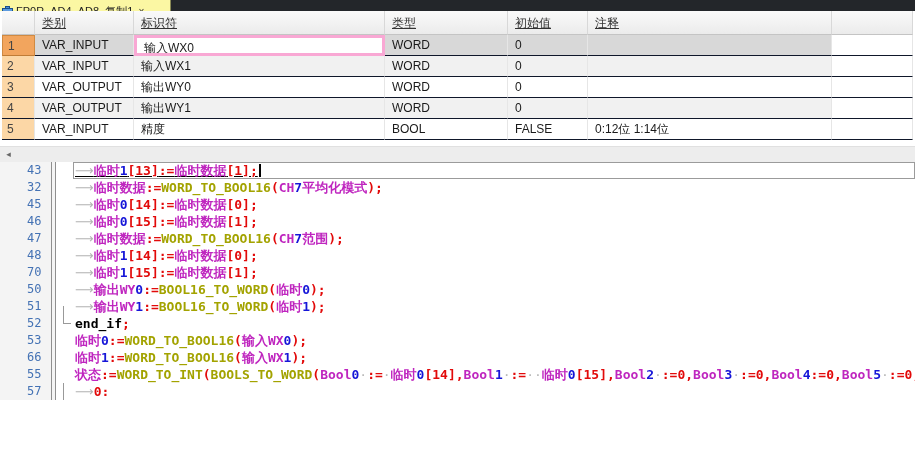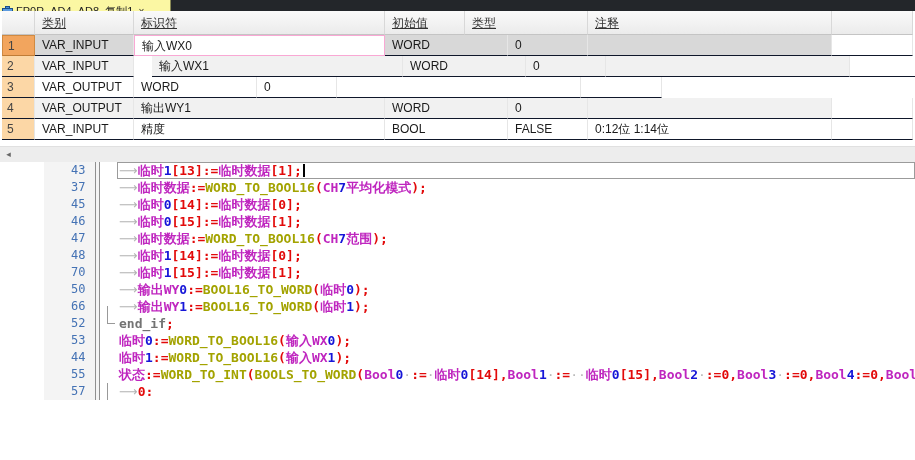--- a/index.html
+++ b/index.html
@@ -24,43 +24,43 @@
        border-right:1px solid #d8d8d8;border-bottom:1px solid #c4c4c4;box-sizing:border-box;
        font-size:12px;color:#333;padding-left:7px;overflow:hidden;white-space:nowrap;}
   .thead .cell span{text-decoration:underline;}
   .trow .cell{height:21px;line-height:21px;border-right:1px solid #e6e6e6;border-bottom:1px solid #0f172a;
        box-sizing:border-box;font-size:12px;color:#1a1a1a;padding-left:7px;overflow:hidden;white-space:nowrap;background:#fff;}
   .trow.band .cell{background:#f1f1f1;}
   .trow .rownum{background:#fcd7a6;color:#444;padding-left:5px;}
   .trow.band .rownum{background:#fcd7a6;}
   .trow.sel .cell{background:#d8d8d8;}
   .trow.sel .rownum{background:#f2a55e;border:1px solid #d08a42;border-bottom:1px solid #c07c36;}
-  .trow.sel .focuscell{background:#fff;border:1px solid #f9a8d4;}
+  .trow.sel .focuscell{background:#fff;border:3px solid #f9a8d4;}
   .trow .extracol{background:#fff !important;}
 
   
   .hscroll{position:absolute;left:0;top:146px;width:915px;height:15px;background:#ededed;border-top:1px solid #e0e0e0;}
   .scroll-btn{position:absolute;left:0;top:0;width:17px;height:15px;color:#666;font-size:9px;
        line-height:15px;text-align:center;}
 
   
   .editor{position:absolute;left:0;top:162px;width:915px;height:298px;background:#fff;overflow:hidden;}
-  .erow{display:flex;height:17px;line-height:17px;font-family:"DejaVu Sans Mono","DejaVu Sans",monospace;margin-left:44px;}
+  .erow{display:flex;height:17px;line-height:17px;font-family:"DejaVu Sans Mono","DejaVu Sans",monospace;}
   .ln{flex:0 0 52px;box-sizing:border-box;background:#f4f4f4;border-right:1px solid #8f8f8f;
       color:#4472b4;font-size:12px;padding-left:27px;}
   .gap{flex:0 0 3px;background:#f4f4f4;border-right:1px solid #8f8f8f;}
   .fold{flex:0 0 17px;position:relative;color:#777;font-size:11px;text-align:center;}
   .fold .fbox{position:absolute;left:3px;top:4px;width:9px;height:9px;border:1px solid #777;
       box-sizing:border-box;background:#fff;line-height:6px;font-size:9px;color:#444;text-align:center;}
   .fold .fline{position:absolute;left:7px;top:0;width:1px;height:17px;background:#999;}
   .fold .fend{position:absolute;left:7px;top:-9px;width:7px;height:17px;border-left:1px solid #999;border-bottom:1px solid #999;}
   .code{flex:1 1 auto;white-space:nowrap;overflow:hidden;font-size:13px;font-weight:bold;padding-left:2px;}
-  .erow.cur .code{outline:1px solid #9b9b9b;outline-offset:-1px;}
+  .erow.cur .code{outline:1px solid #9b9b9b;outline-offset:-1px;text-decoration:underline;}
   .tk-id{color:#bf26bf}.tk-num{color:#1616d8}.tk-op{color:#e20a0a}
-  .tk-fn{color:#a3a300}.tk-kw{color:#737373}.tk-ws{color:#b8b8b8;font-weight:normal;}
+  .tk-fn{color:#a3a300}.tk-kw{color:#000000}.tk-ws{color:#b8b8b8;font-weight:normal;}
   .tk-tab{color:#b4b4b4;font-family:"DejaVu Sans",sans-serif;font-weight:normal;}
   .caret{display:inline-block;width:2px;height:13px;background:#000;vertical-align:-2px;margin-left:1px;}
   .bottom-mask{position:absolute;left:0;top:249px;width:915px;height:60px;background:#fff;}
 </style>
 </head>
 <body>
 
 <div class="screen">
 
   <div class="tabbar">
@@ -72,47 +72,48 @@
       <span class="tab-label">FP0R_AD4_AD8_复制1</span>
       <span class="tab-close">×</span>
     </div>
   </div>
 
   <div class="vartable">
     <div class="thead" id="thead">
         <div class="cell" style="width: 33px; flex: 0 0 33px;"></div>
         <div class="cell" style="width: 99px; flex: 0 0 99px;"><span>类别</span></div>
         <div class="cell" style="width: 251px; flex: 0 0 251px;"><span>标识符</span></div>
+        <div class="cell" style="width: 123px; flex: 0 0 123px;"><span>类型</span></div>
         <div class="cell" style="width: 80px; flex: 0 0 80px;"><span>初始值</span></div>
-        <div class="cell" style="width: 123px; flex: 0 0 123px;"><span>类型</span></div>
         <div class="cell" style="width: 244px; flex: 0 0 244px;"><span>注释</span></div>
         <div class="cell" style="width: 81px; flex: 0 0 81px;"></div>
       </div>
     <div id="tbody">
         <div class="trow sel">
           <div class="cell rownum" style="width: 33px; flex: 0 0 33px;">1</div>
           <div class="cell" style="width: 99px; flex: 0 0 99px;">VAR_INPUT</div>
           <div class="cell focuscell" style="width: 251px; flex: 0 0 251px;">输入WX0</div>
           <div class="cell" style="width: 123px; flex: 0 0 123px;">WORD</div>
           <div class="cell" style="width: 80px; flex: 0 0 80px;">0</div>
           <div class="cell" style="width: 244px; flex: 0 0 244px;"></div>
           <div class="cell extracol" style="width: 81px; flex: 0 0 81px;"></div>
         </div>
         <div class="trow band">
           <div class="cell rownum" style="width: 33px; flex: 0 0 33px;">2</div>
           <div class="cell" style="width: 99px; flex: 0 0 99px;">VAR_INPUT</div>
-          <div class="cell" style="width: 251px; flex: 0 0 251px; margin-left: 18px;">输入WX1</div>
+          <div class="cell" style="width: 251px; flex: 0 0 251px;">输入WX1</div>
           <div class="cell" style="width: 123px; flex: 0 0 123px;">WORD</div>
           <div class="cell" style="width: 80px; flex: 0 0 80px;">0</div>
           <div class="cell" style="width: 244px; flex: 0 0 244px;"></div>
           <div class="cell extracol" style="width: 81px; flex: 0 0 81px;"></div>
         </div>
         <div class="trow">
           <div class="cell rownum" style="width: 33px; flex: 0 0 33px;">3</div>
           <div class="cell" style="width: 99px; flex: 0 0 99px;">VAR_OUTPUT</div>
+          <div class="cell" style="width: 251px; flex: 0 0 251px;">输出WY0</div>
           <div class="cell" style="width: 123px; flex: 0 0 123px;">WORD</div>
           <div class="cell" style="width: 80px; flex: 0 0 80px;">0</div>
           <div class="cell" style="width: 244px; flex: 0 0 244px;"></div>
           <div class="cell extracol" style="width: 81px; flex: 0 0 81px;"></div>
         </div>
         <div class="trow band">
           <div class="cell rownum" style="width: 33px; flex: 0 0 33px;">4</div>
           <div class="cell" style="width: 99px; flex: 0 0 99px;">VAR_OUTPUT</div>
           <div class="cell" style="width: 251px; flex: 0 0 251px;">输出WY1</div>
           <div class="cell" style="width: 123px; flex: 0 0 123px;">WORD</div>
@@ -138,21 +139,21 @@
 
   <div class="editor">
     <div id="rows">
         <div class="erow cur">
           <div class="ln">43</div>
           <div class="gap"></div>
           <div class="fold"></div>
           <div class="code"><span class="tk-tab">⟶</span><span class="tk-id">临时</span><span class="tk-num">1</span><span class="tk-op">[13]</span><span class="tk-op">:=</span><span class="tk-id">临时数据</span><span class="tk-op">[1]</span><span class="tk-op">;</span><span class="caret"></span></div>
         </div>
         <div class="erow">
-          <div class="ln">37</div>
+          <div class="ln">32</div>
           <div class="gap"></div>
           <div class="fold"></div>
           <div class="code"><span class="tk-tab">⟶</span><span class="tk-id">临时数据</span><span class="tk-op">:=</span><span class="tk-fn">WORD_TO_BOOL16</span><span class="tk-op">(</span><span class="tk-id">CH</span><span class="tk-num">7</span><span class="tk-id">平均化模式</span><span class="tk-op">)</span><span class="tk-op">;</span></div>
         </div>
         <div class="erow">
           <div class="ln">45</div>
           <div class="gap"></div>
           <div class="fold"></div>
           <div class="code"><span class="tk-tab">⟶</span><span class="tk-id">临时</span><span class="tk-num">0</span><span class="tk-op">[14]</span><span class="tk-op">:=</span><span class="tk-id">临时数据</span><span class="tk-op">[0]</span><span class="tk-op">;</span></div>
         </div>
@@ -180,41 +181,41 @@
           <div class="fold"></div>
           <div class="code"><span class="tk-tab">⟶</span><span class="tk-id">临时</span><span class="tk-num">1</span><span class="tk-op">[15]</span><span class="tk-op">:=</span><span class="tk-id">临时数据</span><span class="tk-op">[1]</span><span class="tk-op">;</span></div>
         </div>
         <div class="erow">
           <div class="ln">50</div>
           <div class="gap"></div>
           <div class="fold"></div>
           <div class="code"><span class="tk-tab">⟶</span><span class="tk-id">输出WY</span><span class="tk-num">0</span><span class="tk-op">:=</span><span class="tk-fn">BOOL16_TO_WORD</span><span class="tk-op">(</span><span class="tk-id">临时</span><span class="tk-num">0</span><span class="tk-op">)</span><span class="tk-op">;</span></div>
         </div>
         <div class="erow">
-          <div class="ln">66</div>
+          <div class="ln">51</div>
           <div class="gap"></div>
           <div class="fold"></div>
           <div class="code"><span class="tk-tab">⟶</span><span class="tk-id">输出WY</span><span class="tk-num">1</span><span class="tk-op">:=</span><span class="tk-fn">BOOL16_TO_WORD</span><span class="tk-op">(</span><span class="tk-id">临时</span><span class="tk-num">1</span><span class="tk-op">)</span><span class="tk-op">;</span></div>
         </div>
         <div class="erow">
           <div class="ln">52</div>
           <div class="gap"></div>
           <div class="fold">
             <span class="fend"></span>
           </div>
           <div class="code"><span class="tk-kw">end_if</span><span class="tk-op">;</span></div>
         </div>
         <div class="erow">
           <div class="ln">53</div>
           <div class="gap"></div>
           <div class="fold"></div>
           <div class="code"><span class="tk-id">临时</span><span class="tk-num">0</span><span class="tk-op">:=</span><span class="tk-fn">WORD_TO_BOOL16</span><span class="tk-op">(</span><span class="tk-id">输入WX</span><span class="tk-num">0</span><span class="tk-op">)</span><span class="tk-op">;</span></div>
         </div>
         <div class="erow">
-          <div class="ln">44</div>
+          <div class="ln">66</div>
           <div class="gap"></div>
           <div class="fold"></div>
           <div class="code"><span class="tk-id">临时</span><span class="tk-num">1</span><span class="tk-op">:=</span><span class="tk-fn">WORD_TO_BOOL16</span><span class="tk-op">(</span><span class="tk-id">输入WX</span><span class="tk-num">1</span><span class="tk-op">)</span><span class="tk-op">;</span></div>
         </div>
         <div class="erow">
           <div class="ln">55</div>
           <div class="gap"></div>
           <div class="fold"></div>
           <div class="code"><span class="tk-id">状态</span><span class="tk-op">:=</span><span class="tk-fn">WORD_TO_INT</span><span class="tk-op">(</span><span class="tk-fn">BOOLS_TO_WORD</span><span class="tk-op">(</span><span class="tk-id">Bool</span><span class="tk-num">0</span><span class="tk-ws">·</span><span class="tk-op">:=</span><span class="tk-ws">·</span><span class="tk-id">临时</span><span class="tk-num">0</span><span class="tk-op">[14]</span><span class="tk-op">,</span><span class="tk-id">Bool</span><span class="tk-num">1</span><span class="tk-ws">·</span><span class="tk-op">:=</span><span class="tk-ws">··</span><span class="tk-id">临时</span><span class="tk-num">0</span><span class="tk-op">[15]</span><span class="tk-op">,</span><span class="tk-id">Bool</span><span class="tk-num">2</span><span class="tk-ws">·</span><span class="tk-op">:=</span><span class="tk-op">0</span><span class="tk-op">,</span><span class="tk-id">Bool</span><span class="tk-num">3</span><span class="tk-ws">·</span><span class="tk-op">:=</span><span class="tk-op">0</span><span class="tk-op">,</span><span class="tk-id">Bool</span><span class="tk-num">4</span><span class="tk-op">:=</span><span class="tk-op">0</span><span class="tk-op">,</span><span class="tk-id">Bool</span><span class="tk-num">5</span><span class="tk-ws">·</span><span class="tk-op">:=</span><span class="tk-op">0</span><span class="tk-op">,</span></div>
         </div>

